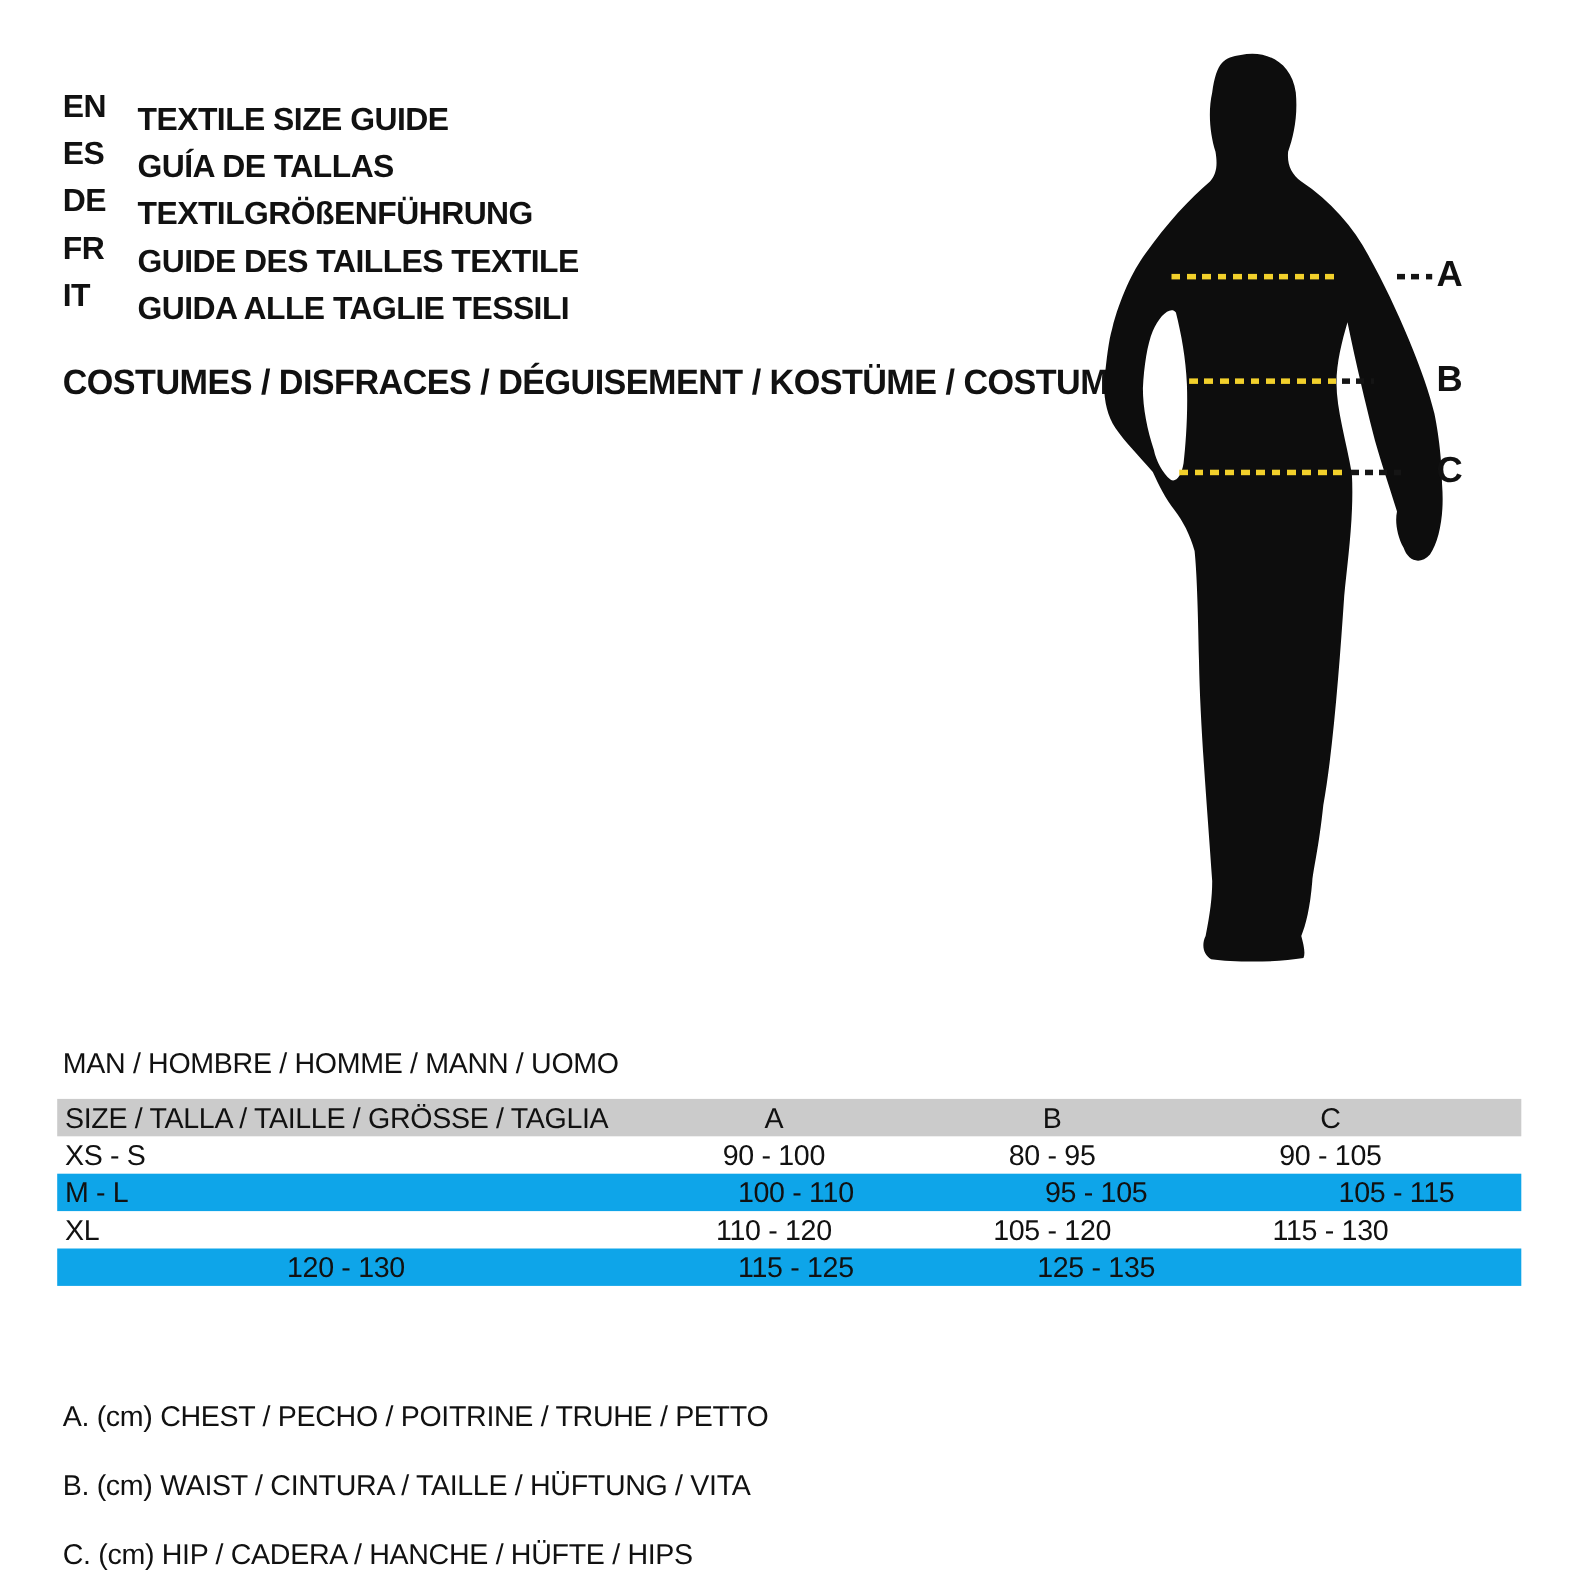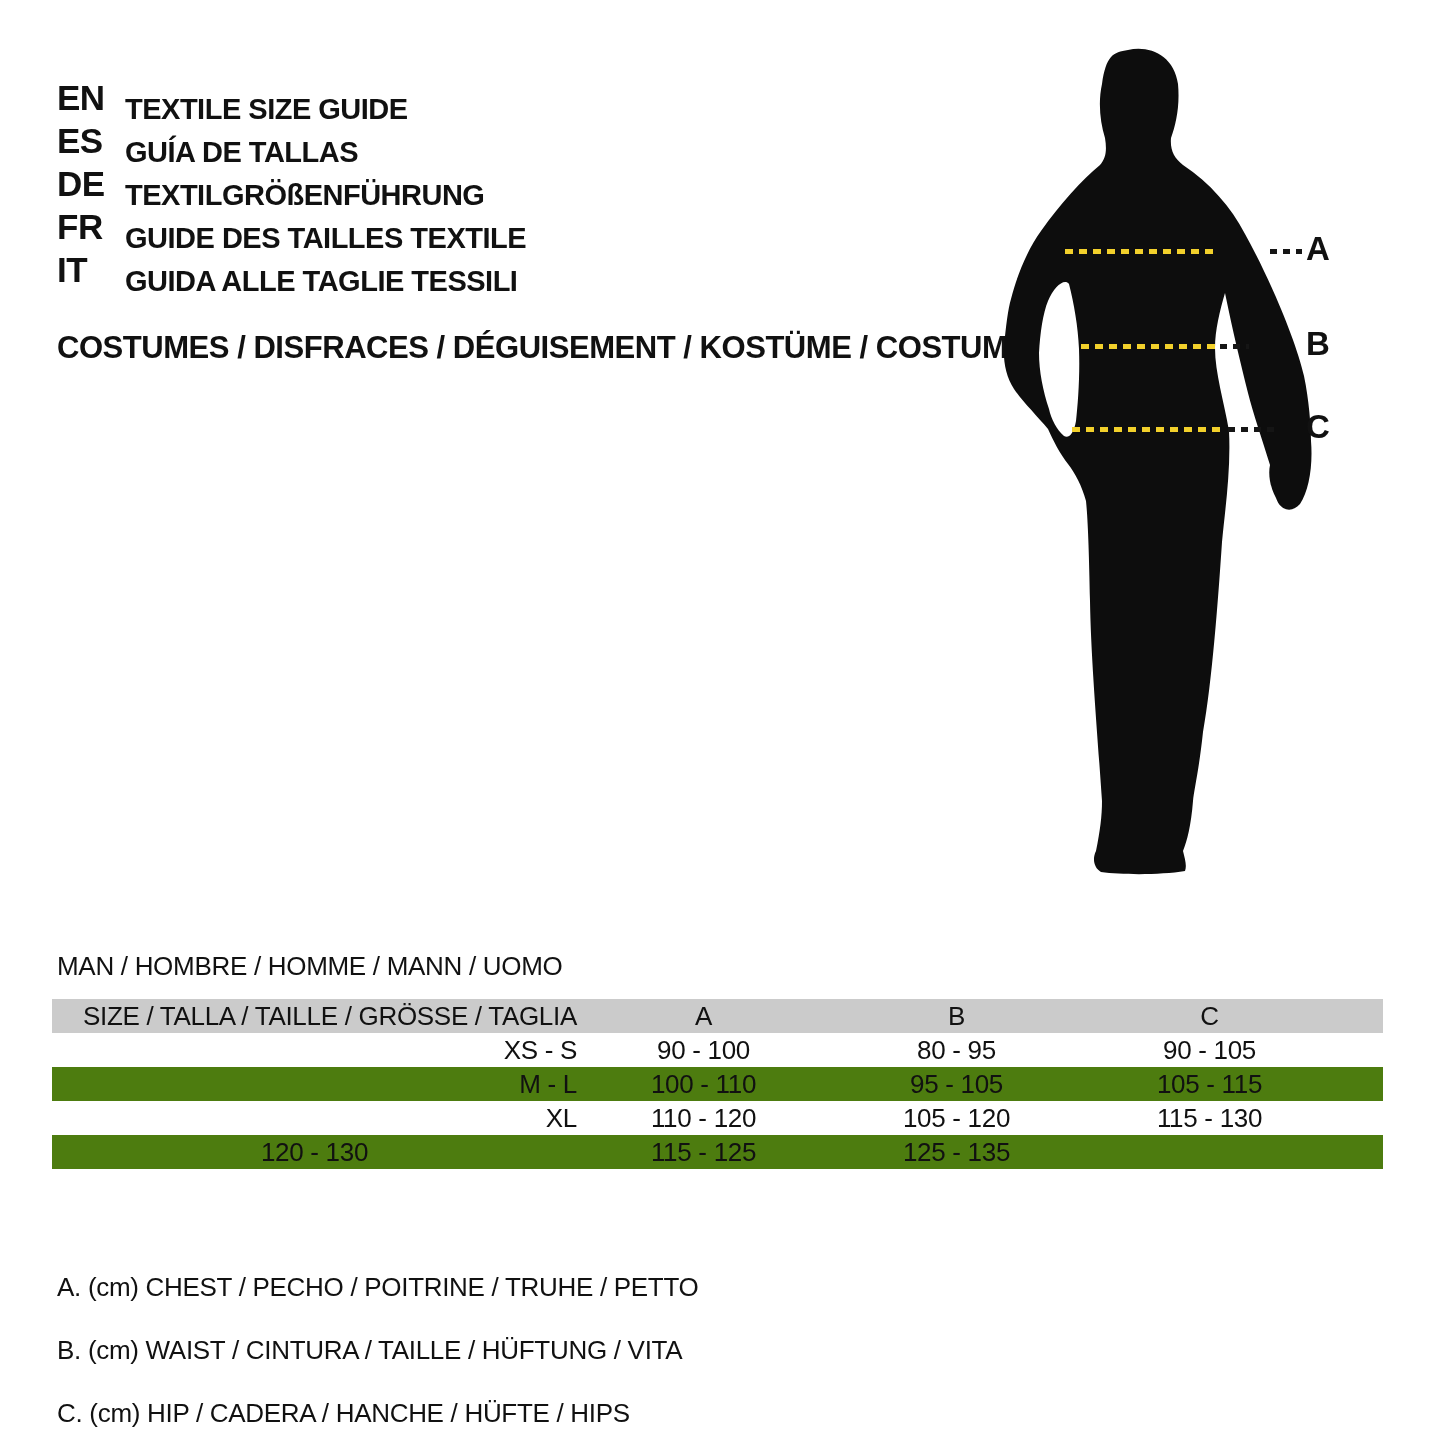--- a/index.html
+++ b/index.html
@@ -8,21 +8,21 @@
     position:relative;
     width:1445px; height:1445px;
     background:#ffffff;
     font-family:"Liberation Sans", sans-serif;
     color:#111;
     overflow:hidden;
   }
   
   .lang-list { position:absolute; left:57px; top:76px; }
   .lang-row { display:flex; height:43px; align-items:center; }
-  .lang-code { width:68px; font-size:35px; font-weight:700; letter-spacing:-0.5px; }
+  .lang-code { width:68px; font-size:29px; font-weight:700; letter-spacing:-0.5px; }
   .lang-title { font-size:29px; font-weight:700; letter-spacing:-0.5px; white-space:nowrap;margin-top:24px; }
   
   .category-heading {
     position:absolute; left:57px; top:329px;
     font-size:32px; font-weight:700; letter-spacing:-0.5px;
     transform:scaleX(0.97); transform-origin:left center;
     white-space:nowrap;
   }
   
   .figure-wrap { position:absolute; left:1003px; top:42px; width:312px; height:835px; }
@@ -35,22 +35,22 @@
   }
   
   .section-heading {
     position:absolute; left:57px; top:951px;
     font-size:26px; font-weight:400; letter-spacing:-0.3px; white-space:nowrap;
   }
   
   .size-table { position:absolute; left:52px; top:999px; width:1331px; font-size:26px; }
   .t-row { display:grid; grid-template-columns:525px 253px 253px 253px 47px; height:34px; align-items:center; }
   .t-row.header { background:#cbcbcb; }
-  .t-row.alt { background:#4d7c0f; }
-  .cell-size { padding-left:7px; text-align:right; white-space:nowrap; letter-spacing:-0.3px; }
+  .t-row.alt { background:#0ea5e9;gap:20px; }
+  .cell-size { padding-left:7px; text-align:left; white-space:nowrap; letter-spacing:-0.3px; }
   .cell-val { text-align:center; letter-spacing:-0.3px; }
   
   .footnotes { position:absolute; left:57px; top:1246px; }
   .footnote { height:43px; display:flex; align-items:center; font-size:26px; letter-spacing:-0.3px; white-space:nowrap;margin-top:20px; }
 </style>
 </head>
 <body>
 
 <div class="canvas">
 

